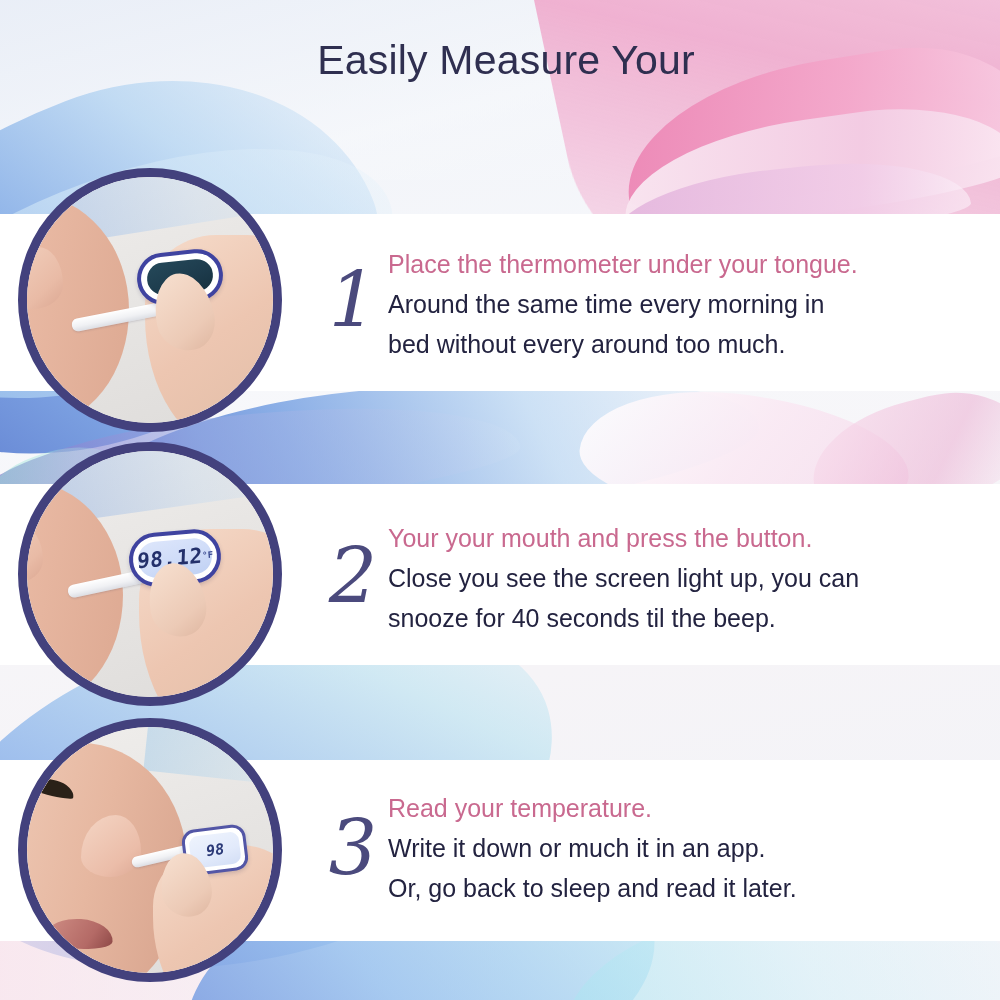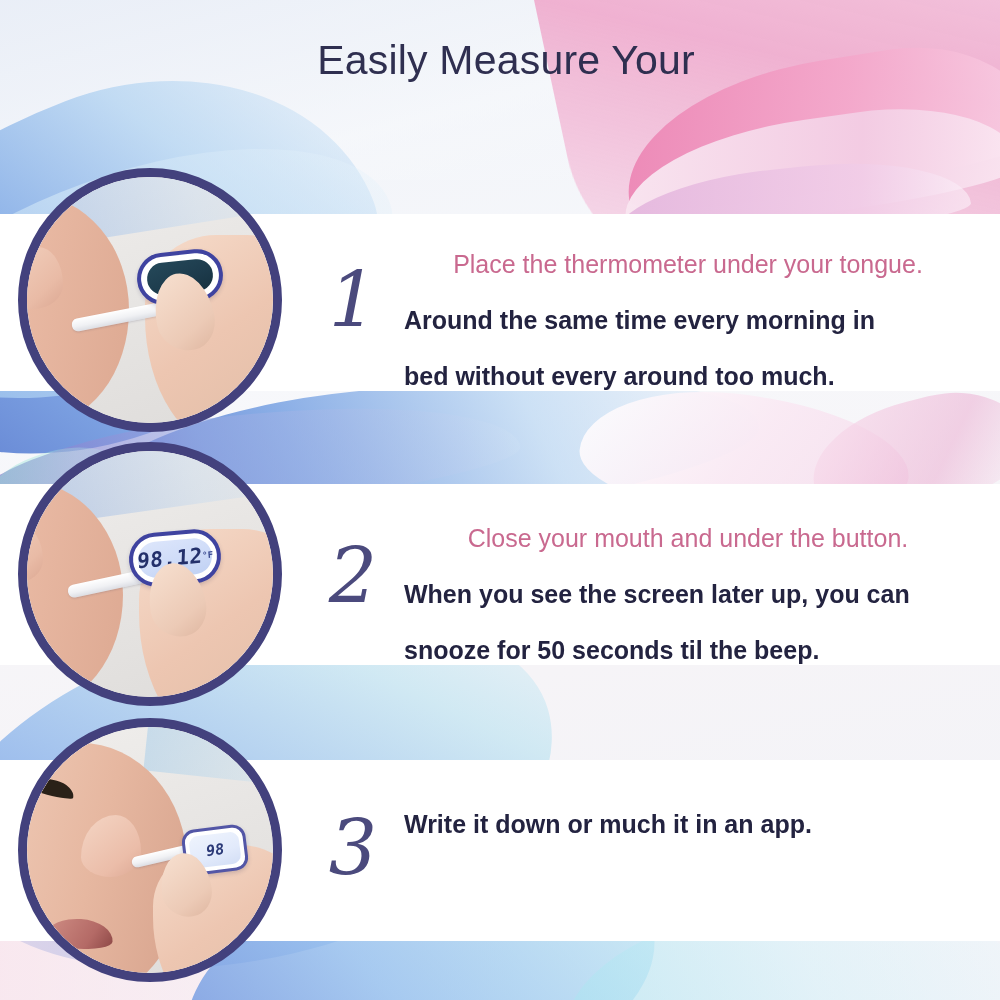--- a/index.html
+++ b/index.html
@@ -233,29 +233,28 @@
   #text-2 { top: 518px; }
   #text-3 { top: 788px; }
 
   .step-heading {
     color: #c9698f;
     font-size: 25px;
     font-weight: 400;
     line-height: 40px;
     white-space: nowrap;
     margin: 0;
-    text-align: center;
   }
   .step-body-line {
     color: #232340;
     font-size: 25px;
-    font-weight: 700;
+    font-weight: 400;
     line-height: 40px;
     white-space: nowrap;
-    margin: 16px;
+    margin: 0;
   }
 
   
   .step-number {
     position: absolute;
     z-index: 7;
     color: #4b4a7d;
     font-family: "DejaVu Serif", serif;
     font-style: italic;
     font-weight: 400;
@@ -592,27 +591,29 @@
   <div class="step-number" id="num-2">2</div>
   <div class="step-number" id="num-3">3</div>
 
   <div class="step-text" id="text-1">
     <p class="step-heading">Place the thermometer under your tongue.</p>
     <p class="step-body-line">Around the same time every morning in</p>
     <p class="step-body-line">bed without every around too much.</p>
   </div>
 
   <div class="step-text" id="text-2">
-    <p class="step-heading">Close your mouth and under the button.</p>
-    <p class="step-body-line">When you see the screen later up, you can</p>
-    <p class="step-body-line">snooze for 50 seconds til the beep.</p>
+    <p class="step-heading">Your your mouth and press the button.</p>
+    <p class="step-body-line">Close you see the screen light up, you can</p>
+    <p class="step-body-line">snooze for 40 seconds til the beep.</p>
   </div>
 
   <div class="step-text" id="text-3">
+    <p class="step-heading">Read your temperature.</p>
     <p class="step-body-line">Write it down or much it in an app.</p>
+    <p class="step-body-line">Or, go back to sleep and read it later.</p>
   </div>
 
   <div class="photo-circle" id="circle-1">
     <div class="photo-inner">
       <div class="photo-bg-wedge c1-wedge"></div>
       <div class="face c1-face">
         <div class="c1-nose"></div>
         <div class="c1-lip"></div>
         <div class="c1-mouth-dark"></div>
       </div>

